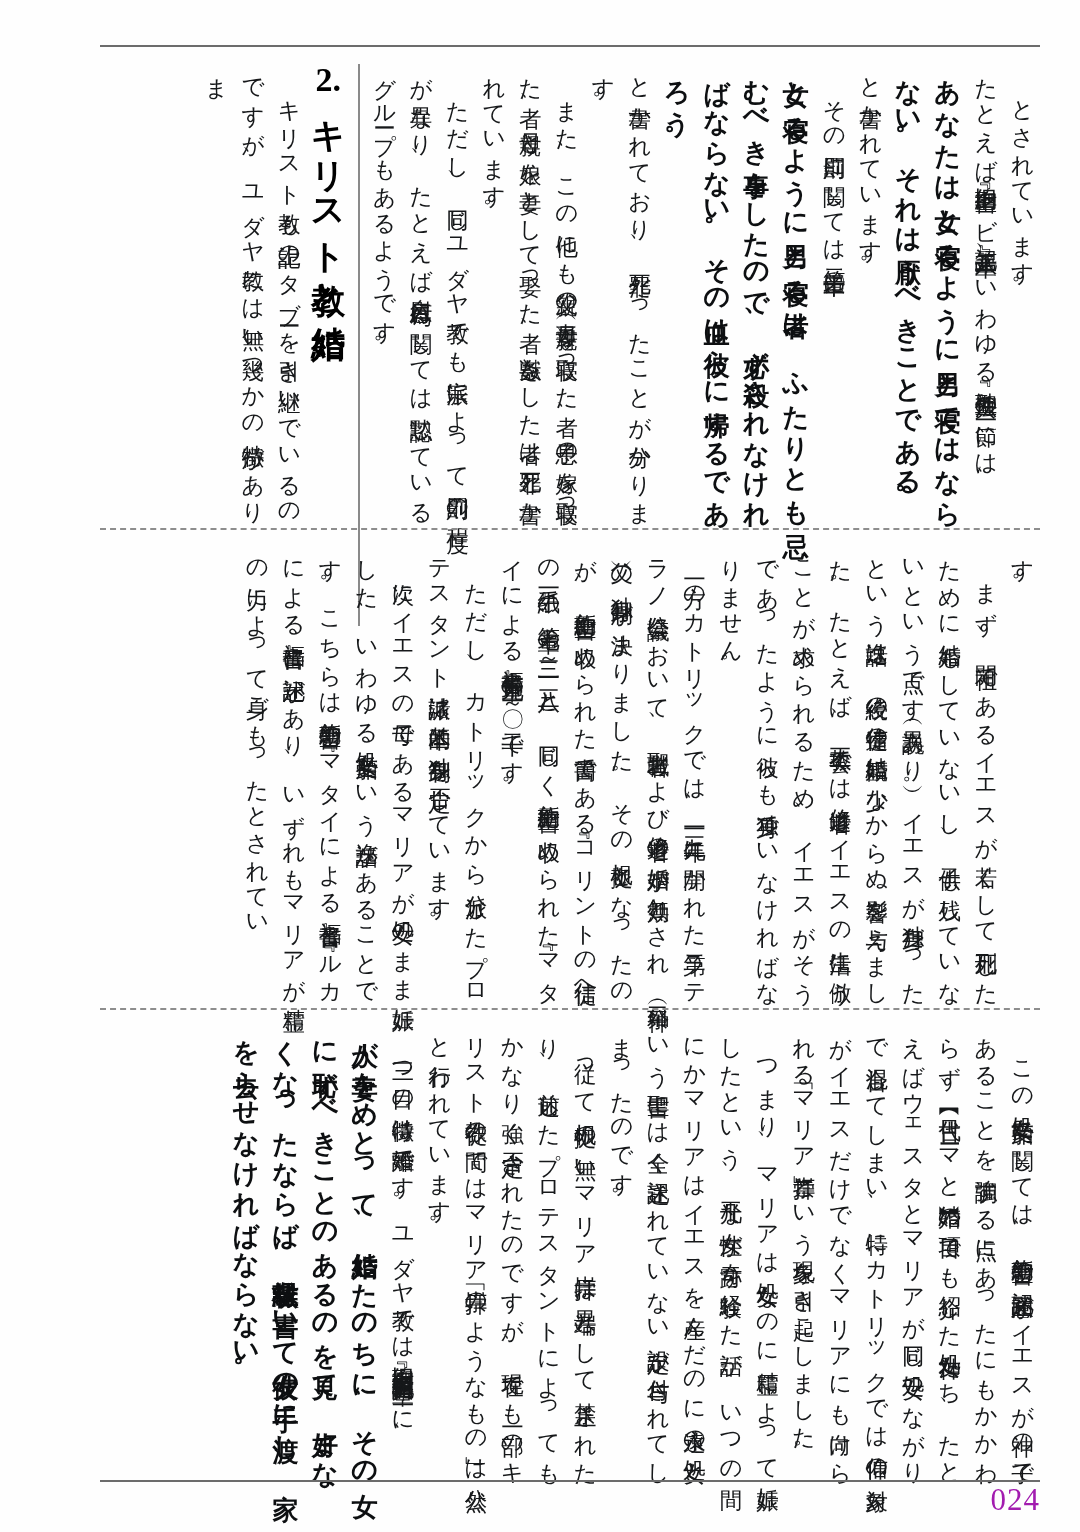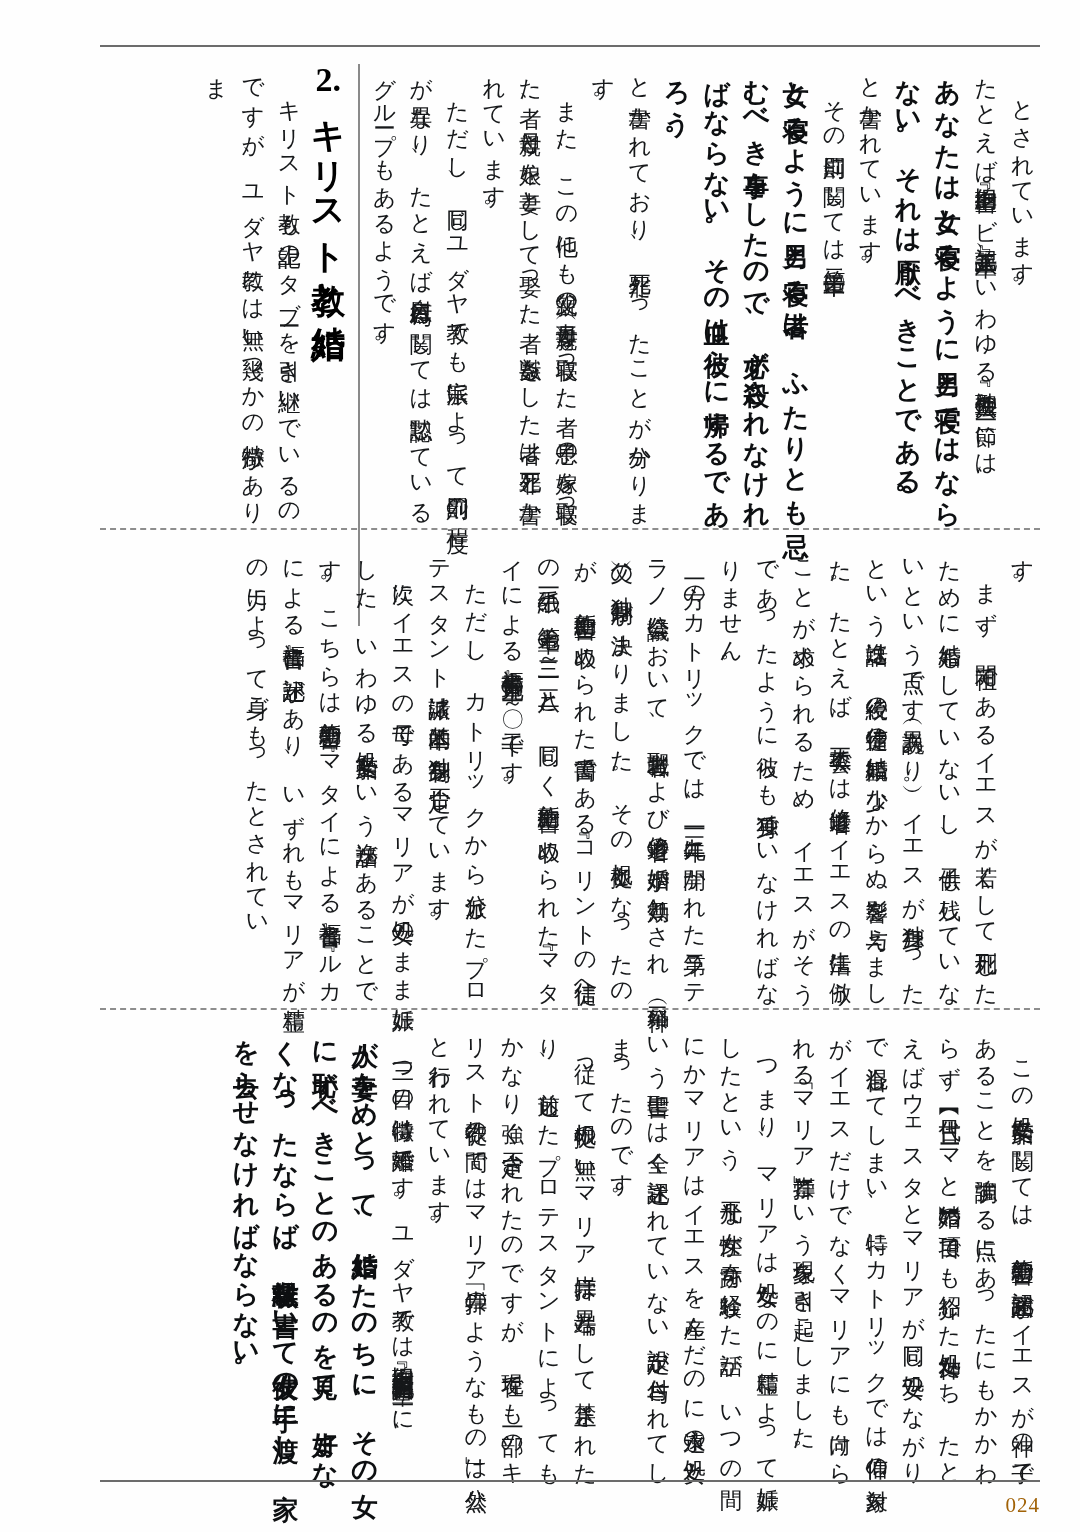--- a/index.html
+++ b/index.html
@@ -48,23 +48,23 @@
     height: 0;
     border-top: 2px dashed #8d8d8d;
   }
   #sep1 { top: 528px; }
   #sep2 { top: 1008px; }
 
   .folio {
     position: absolute;
     right: 40px;
     bottom: 14px;
-    font-size: 21px;
+    font-size: 31px;
     letter-spacing: 1px;
-    color: #a16207;
+    color: #a21caf;
     font-family: "Liberation Serif", "DejaVu Serif", serif;
   }
 
   
   .block {
     position: absolute;
     writing-mode: vertical-rl;
     -webkit-writing-mode: vertical-rl;
     text-orientation: upright;
     font-size: 22.5px;

